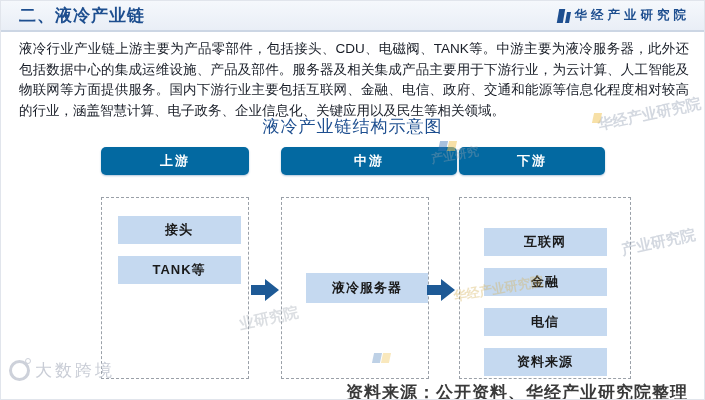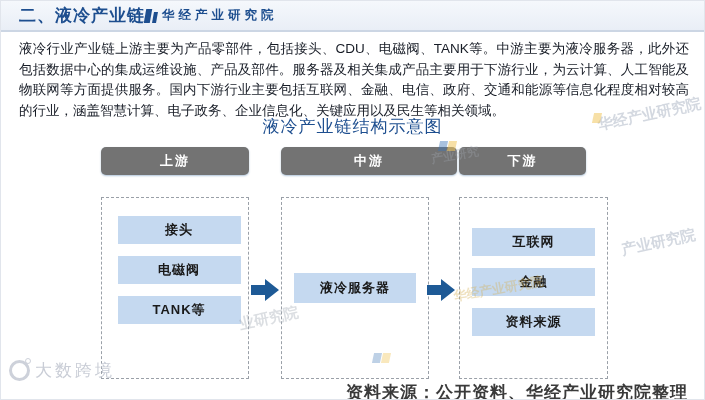--- a/index.html
+++ b/index.html
@@ -6,21 +6,21 @@
   .slide{
     position:relative;width:705px;height:400px;background:#ffffff;
     border:1px solid #e1e5ec;box-sizing:border-box;overflow:hidden;
     font-family:"Liberation Sans", sans-serif;
   }
   
   .header{
     position:absolute;top:0;left:0;right:0;height:31px;
     background:linear-gradient(#f5f8fc,#e9eef6);
     border-bottom:2px solid #ccd6e4;
-    display:flex;align-items:center;
+    display:flex;align-items:center;justify-content:space-between;
     padding:0 14px 0 18px;box-sizing:border-box;
   }
   .header-title{font-size:17px;font-weight:bold;color:#1d4e8f;letter-spacing:1px;}
   .brand{display:flex;align-items:center;gap:5px;}
   .brand-icon{display:inline-flex;align-items:flex-end;gap:2px;height:14px;}
   .brand-icon .b1{display:block;width:6px;height:14px;background:#1d4e8f;transform:skewX(-10deg);}
   .brand-icon .b2{display:block;width:4px;height:11px;background:#1d4e8f;transform:skewX(-10deg);}
   .brand-text{font-size:12.5px;font-weight:bold;color:#1d4e8f;letter-spacing:4px;}
   
   .intro{
@@ -28,34 +28,34 @@
     font-size:13.5px;line-height:20.5px;color:#171c26;font-weight:500;
     text-align:justify;
   }
   
   .diagram-title{
     position:absolute;top:114px;left:0;width:100%;text-align:center;
     font-size:17px;font-weight:normal;color:#1d4e8f;letter-spacing:1px;
   }
   .pill{
     position:absolute;top:146px;height:28px;border-radius:5px;
-    background:#737373;color:#ffffff;font-size:13px;font-weight:bold;
+    background:#0369a1;color:#ffffff;font-size:13px;font-weight:bold;
     display:flex;align-items:center;justify-content:center;letter-spacing:2px;
     box-shadow:0 1px 2px rgba(30,90,150,.35);
   }
   .pill-up{left:100px;width:148px;}
   .pill-mid{left:280px;width:176px;}
-  .pill-down{left:458px;width:127px;}
+  .pill-down{left:458px;width:146px;}
   .col{
     position:absolute;top:196px;height:182px;border:1.5px dashed #9aa0a8;
     box-sizing:border-box;display:flex;flex-direction:column;align-items:center;
   }
   .col-up{left:100px;width:148px;padding-top:18px;gap:12px;padding-left:8px;}
-  .col-mid{left:280px;width:148px;justify-content:center;}
-  .col-down{left:458px;width:149px;padding-top:30px;gap:12px;}
+  .col-mid{left:280px;width:148px;justify-content:center;align-items:flex-end;}
+  .col-down{left:458px;width:172px;padding-top:30px;gap:12px;}
   .item{
     width:123px;height:28px;background:#c5d9f0;flex:0 0 auto;
     display:flex;align-items:center;justify-content:center;
     font-size:13px;font-weight:600;color:#1a1a1a;letter-spacing:1px;
   }
   .item-mid{width:122px;height:30px;}
   .arrow{position:absolute;top:278px;width:28px;height:22px;}
   .arrow-1{left:250px;}
   .arrow-2{left:426px;}
   
@@ -105,31 +105,31 @@
   <p class="intro">液冷行业产业链上游主要为产品零部件，包括接头、CDU、电磁阀、TANK等。中游主要为液冷服务器，此外还包括数据中心的集成运维设施、产品及部件。服务器及相关集成产品主要用于下游行业，为云计算、人工智能及物联网等方面提供服务。国内下游行业主要包括互联网、金融、电信、政府、交通和能源等信息化程度相对较高的行业，涵盖智慧计算、电子政务、企业信息化、关键应用以及民生等相关领域。</p>
 
   <div class="diagram-title">液冷产业链结构示意图</div>
 
   <div class="pill pill-up">上游</div>
   <div class="pill pill-mid">中游</div>
   <div class="pill pill-down">下游</div>
 
   <div class="col col-up">
     <div class="item">接头</div>
-    <div class="item">电磁阀</div>
     <div class="item">TANK等</div>
   </div>
 
   <div class="col col-mid">
     <div class="item item-mid">液冷服务器</div>
   </div>
 
   <div class="col col-down">
     <div class="item">互联网</div>
     <div class="item">金融</div>
+    <div class="item">电信</div>
     <div class="item">资料来源</div>
   </div>
 
   <svg class="arrow arrow-1" viewBox="0 0 28 22">
     <polygon points="0,6 14,6 14,0 28,11 14,22 14,16 0,16" fill="#1e5a96"></polygon>
   </svg>
   <svg class="arrow arrow-2" viewBox="0 0 28 22">
     <polygon points="0,6 14,6 14,0 28,11 14,22 14,16 0,16" fill="#1e5a96"></polygon>
   </svg>
 

